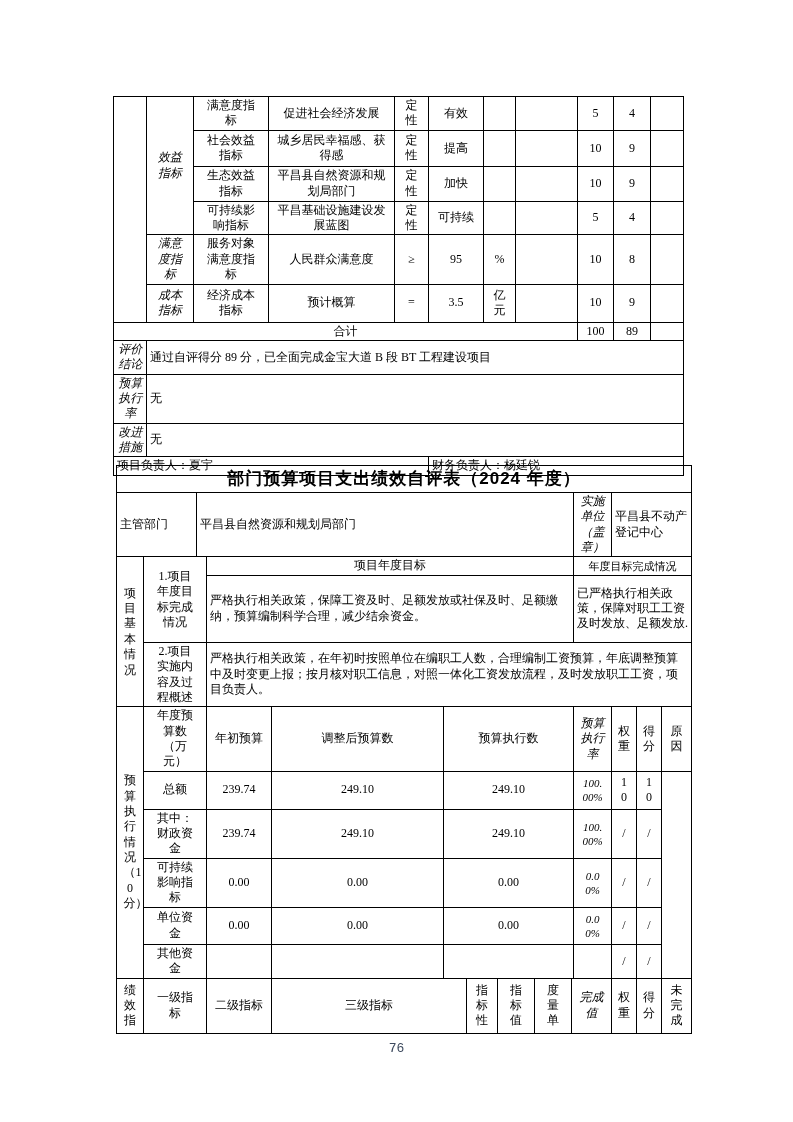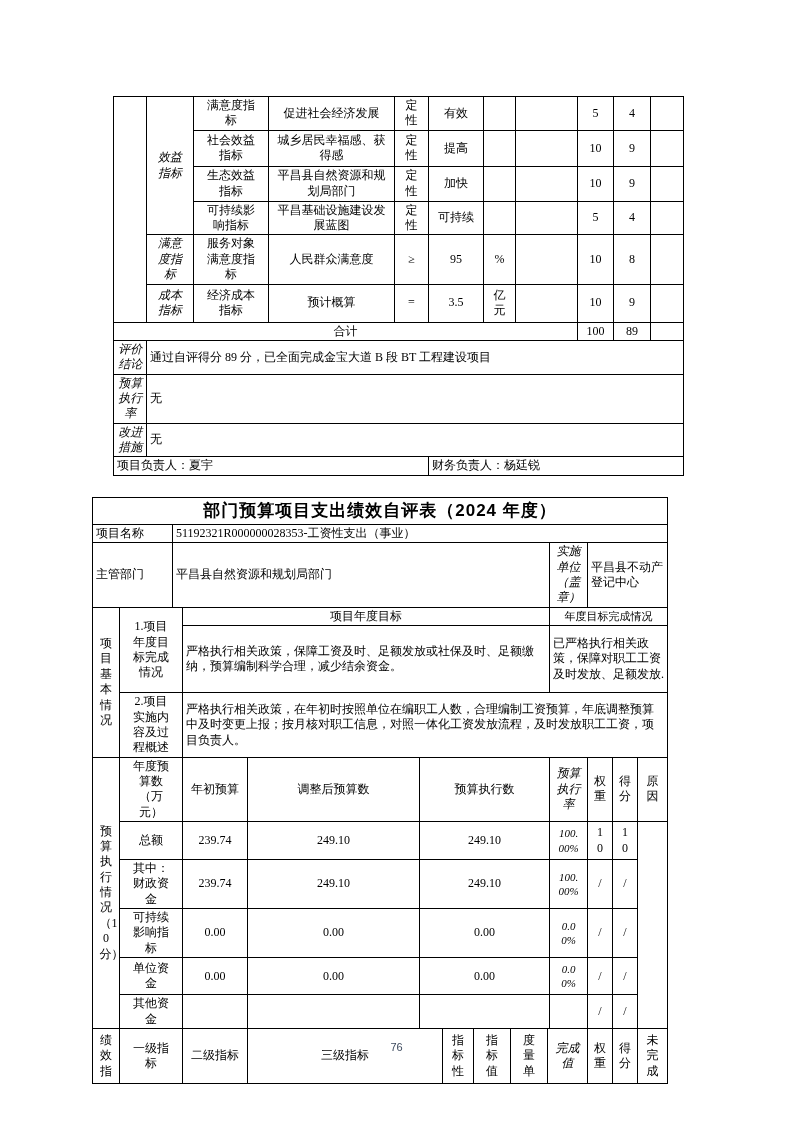--- a/index.html
+++ b/index.html
@@ -8,27 +8,27 @@
   table{border-collapse:collapse;table-layout:fixed;}
   td{border:1px solid #000;font-size:12px;line-height:1.28;text-align:center;
      vertical-align:middle;padding:1px 3px;word-break:break-all;overflow:hidden;}
   .left{text-align:left;}
   .w07{width:.8em;margin:0 auto;word-break:break-all;}
   .w1{width:1.1em;margin:0 auto;word-break:break-all;}
   .w2{width:2.2em;margin:0 auto;word-break:break-all;font-style:italic;}
   .w3{width:3.3em;margin:0 auto;word-break:break-all;}
   .w4{width:4.4em;margin:0 auto;word-break:break-all;}
   .t1{position:absolute;left:113px;top:96px;width:570px;}
-  .t2wrap{position:absolute;left:92px;top:465px;width:575px;margin-top:32px;}
+  .t2wrap{position:absolute;left:116px;top:465px;width:575px;}
   .t2wrap table{width:575px;}
   .t2wrap table + table{margin-top:-1px;}
   .title-cell{font-family:"Liberation Sans",sans-serif;font-weight:700;font-size:17px;
               letter-spacing:1px;}
   .pageno{position:absolute;left:0;top:1041px;width:793px;text-align:center;
-          font-size:11px;color:#3d4a5e;font-family:Liberation Sans, sans-serif;}
+          font-size:13px;color:#3d4a5e;font-family:Liberation Mono, monospace;}
   .sm{font-size:11px;}
 </style>
 </head>
 <body>
 
 <div class="page">
 
   <table class="t1">
     <colgroup>
       <col style="width:33px">
@@ -179,24 +179,20 @@
       <colgroup>
         <col style="width:80px">
           <col style="width:377px">
           <col style="width:38px">
           <col style="width:80px">
       </colgroup>
       <tbody>
           <tr style="height:27px">
         <td colspan="4" class="title-cell">部门预算项目支出绩效自评表（2024 年度）</td>
       </tr>
-      <tr style="height:18px">
-        <td class="left">项目名称</td>
-        <td colspan="3" class="left">51192321R000000028353-工资性支出（事业）</td>
-      </tr>
       <tr style="height:58px">
         <td class="left">主管部门</td>
         <td class="left">平昌县自然资源和规划局部门</td>
         <td>
               <div class="w2">实施单位（盖章）</div>
             </td>
         <td class="left">平昌县不动产登记中心</td>
       </tr>
     </tbody>
       </table>

